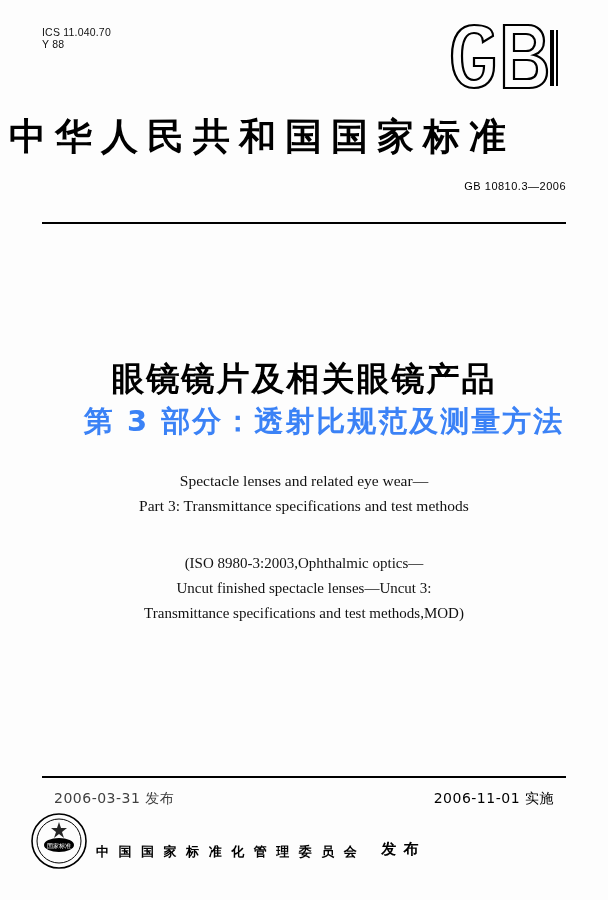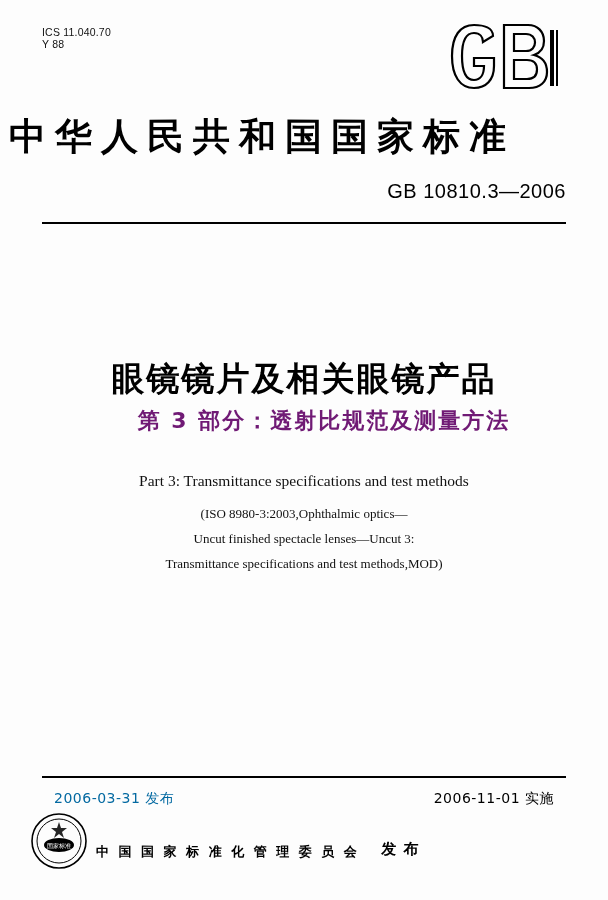--- a/index.html
+++ b/index.html
@@ -55,21 +55,21 @@
     letter-spacing: 9px;
     color: #000;
     text-indent: 9px;
   }
 
   .std-number {
     position: absolute;
     right: 42px;
     top: 180px;
     font-family: "Liberation Sans", sans-serif;
-    font-size: 20px;
+    font-size: 11px;
     letter-spacing: 0.5px;
     color: #000;
     text-align: center;
   }
 
   .rule-top {
     position: absolute;
     left: 42px;
     right: 42px;
     top: 222px;
@@ -97,51 +97,51 @@
     font-family: Liberation Sans, sans-serif;
     font-weight: bold;
     font-size: 33px;
     letter-spacing: 2px;
     line-height: 38px;
     color: #000;
   }
   .cn-title-2 {
     font-family: "DejaVu Sans", sans-serif;
     font-weight: bold;
-    font-size: 22px;
+    font-size: 29px;
     letter-spacing: 2px;
     line-height: 38px;
-    color: #701a75;
+    color: #3b82f6;
     margin-top: 4px;
     padding-left: 40px;
   }
   .en-title {
     margin-top: 28px;
     font-family: "Liberation Serif", serif;
     font-size: 15.5px;
     line-height: 25px;
     color: #111;
   }
   .iso-note {
-    margin-top: 8px;
+    margin-top: 33px;
     font-family: "Liberation Serif", serif;
-    font-size: 13px;
+    font-size: 15px;
     line-height: 25px;
     color: #111;
   }
 
   
   .date-issue {
     position: absolute;
     left: 54px;
     bottom: 92px;
     font-family: "DejaVu Sans", sans-serif;
     font-size: 14px;
     letter-spacing: 0.5px;
-    color: #0369a1;
+    color: #404040;
   }
   .date-impl {
     position: absolute;
     right: 54px;
     bottom: 92px;
     font-family: "DejaVu Sans", sans-serif;
     font-size: 14px;
     letter-spacing: 0.5px;
     color: #000;
   }
@@ -218,20 +218,21 @@
   <div class="std-title">中华人民共和国国家标准</div>
 
   <div class="std-number">GB 10810.3—2006</div>
 
   <div class="rule-top"></div>
 
   <div class="center-block">
     <div class="cn-title-1">眼镜镜片及相关眼镜产品</div>
     <div class="cn-title-2">第 3 部分：透射比规范及测量方法</div>
     <div class="en-title">
+      <div>Spectacle lenses and related eye wear—</div>
       <div>Part 3: Transmittance specifications and test methods</div>
     </div>
     <div class="iso-note">
       <div>(ISO 8980-3:2003,Ophthalmic optics—</div>
       <div>Uncut finished spectacle lenses—Uncut 3:</div>
       <div>Transmittance specifications and test methods,MOD)</div>
     </div>
   </div>
 
   <div class="rule-bottom"></div>

